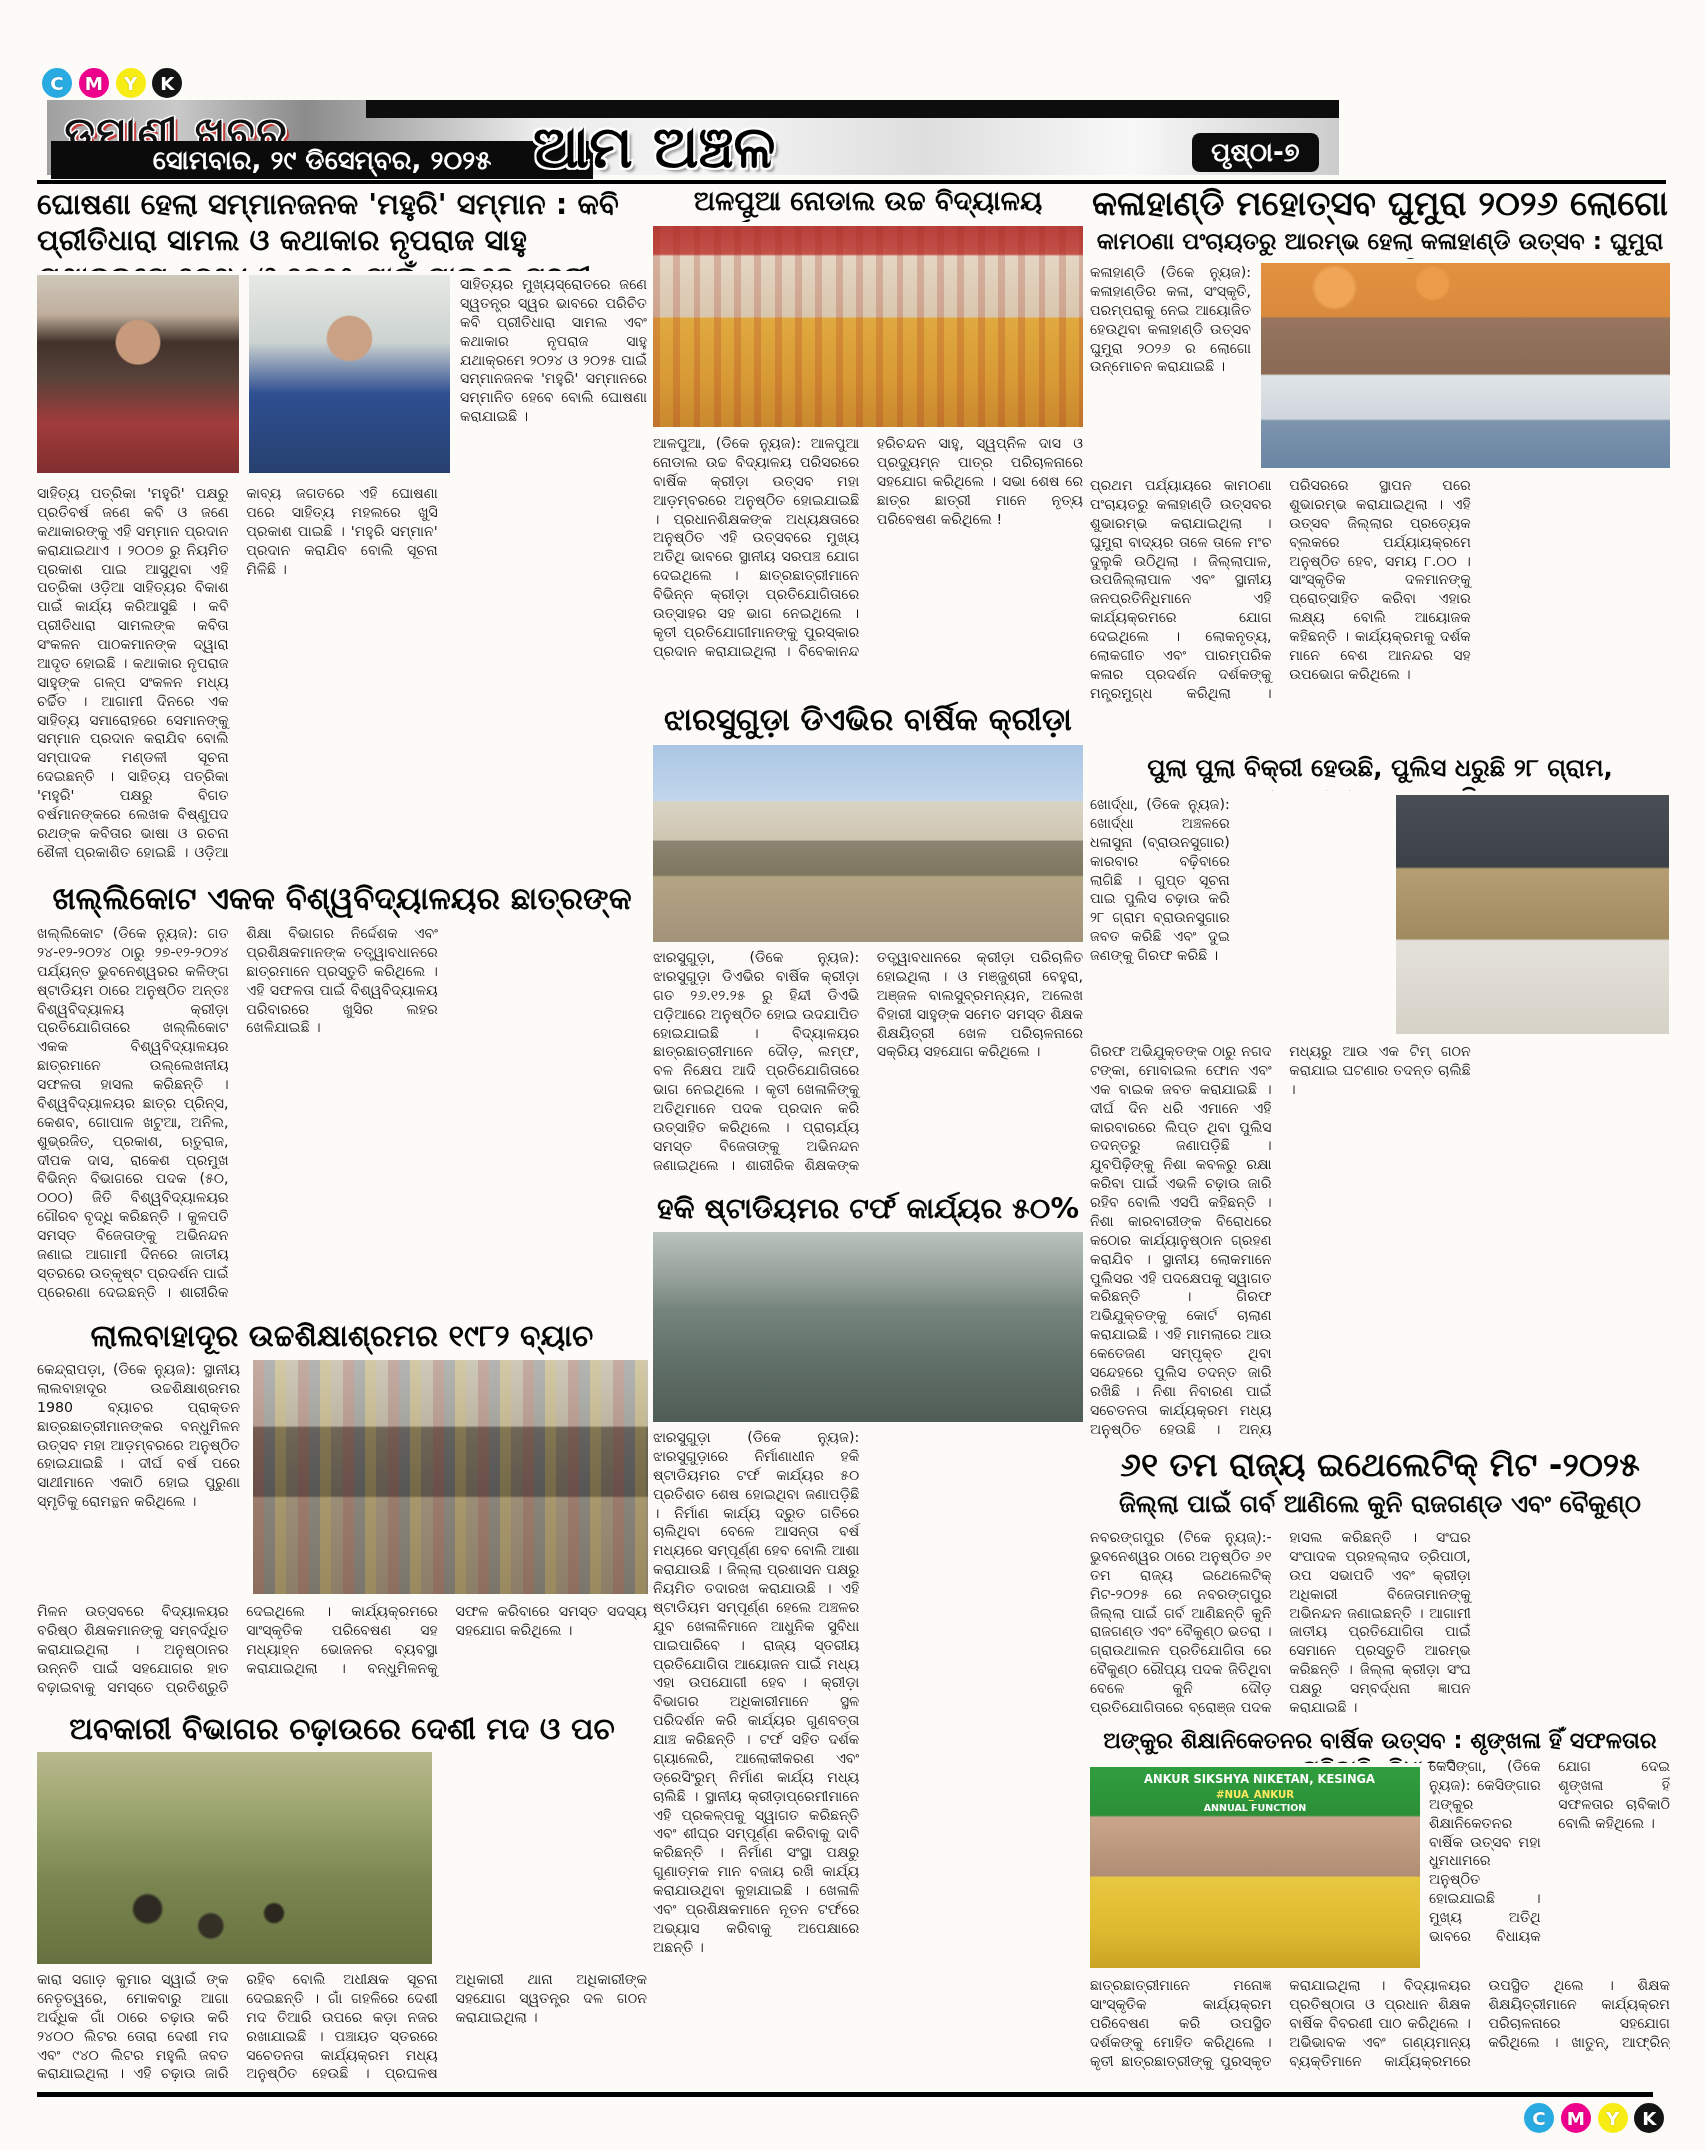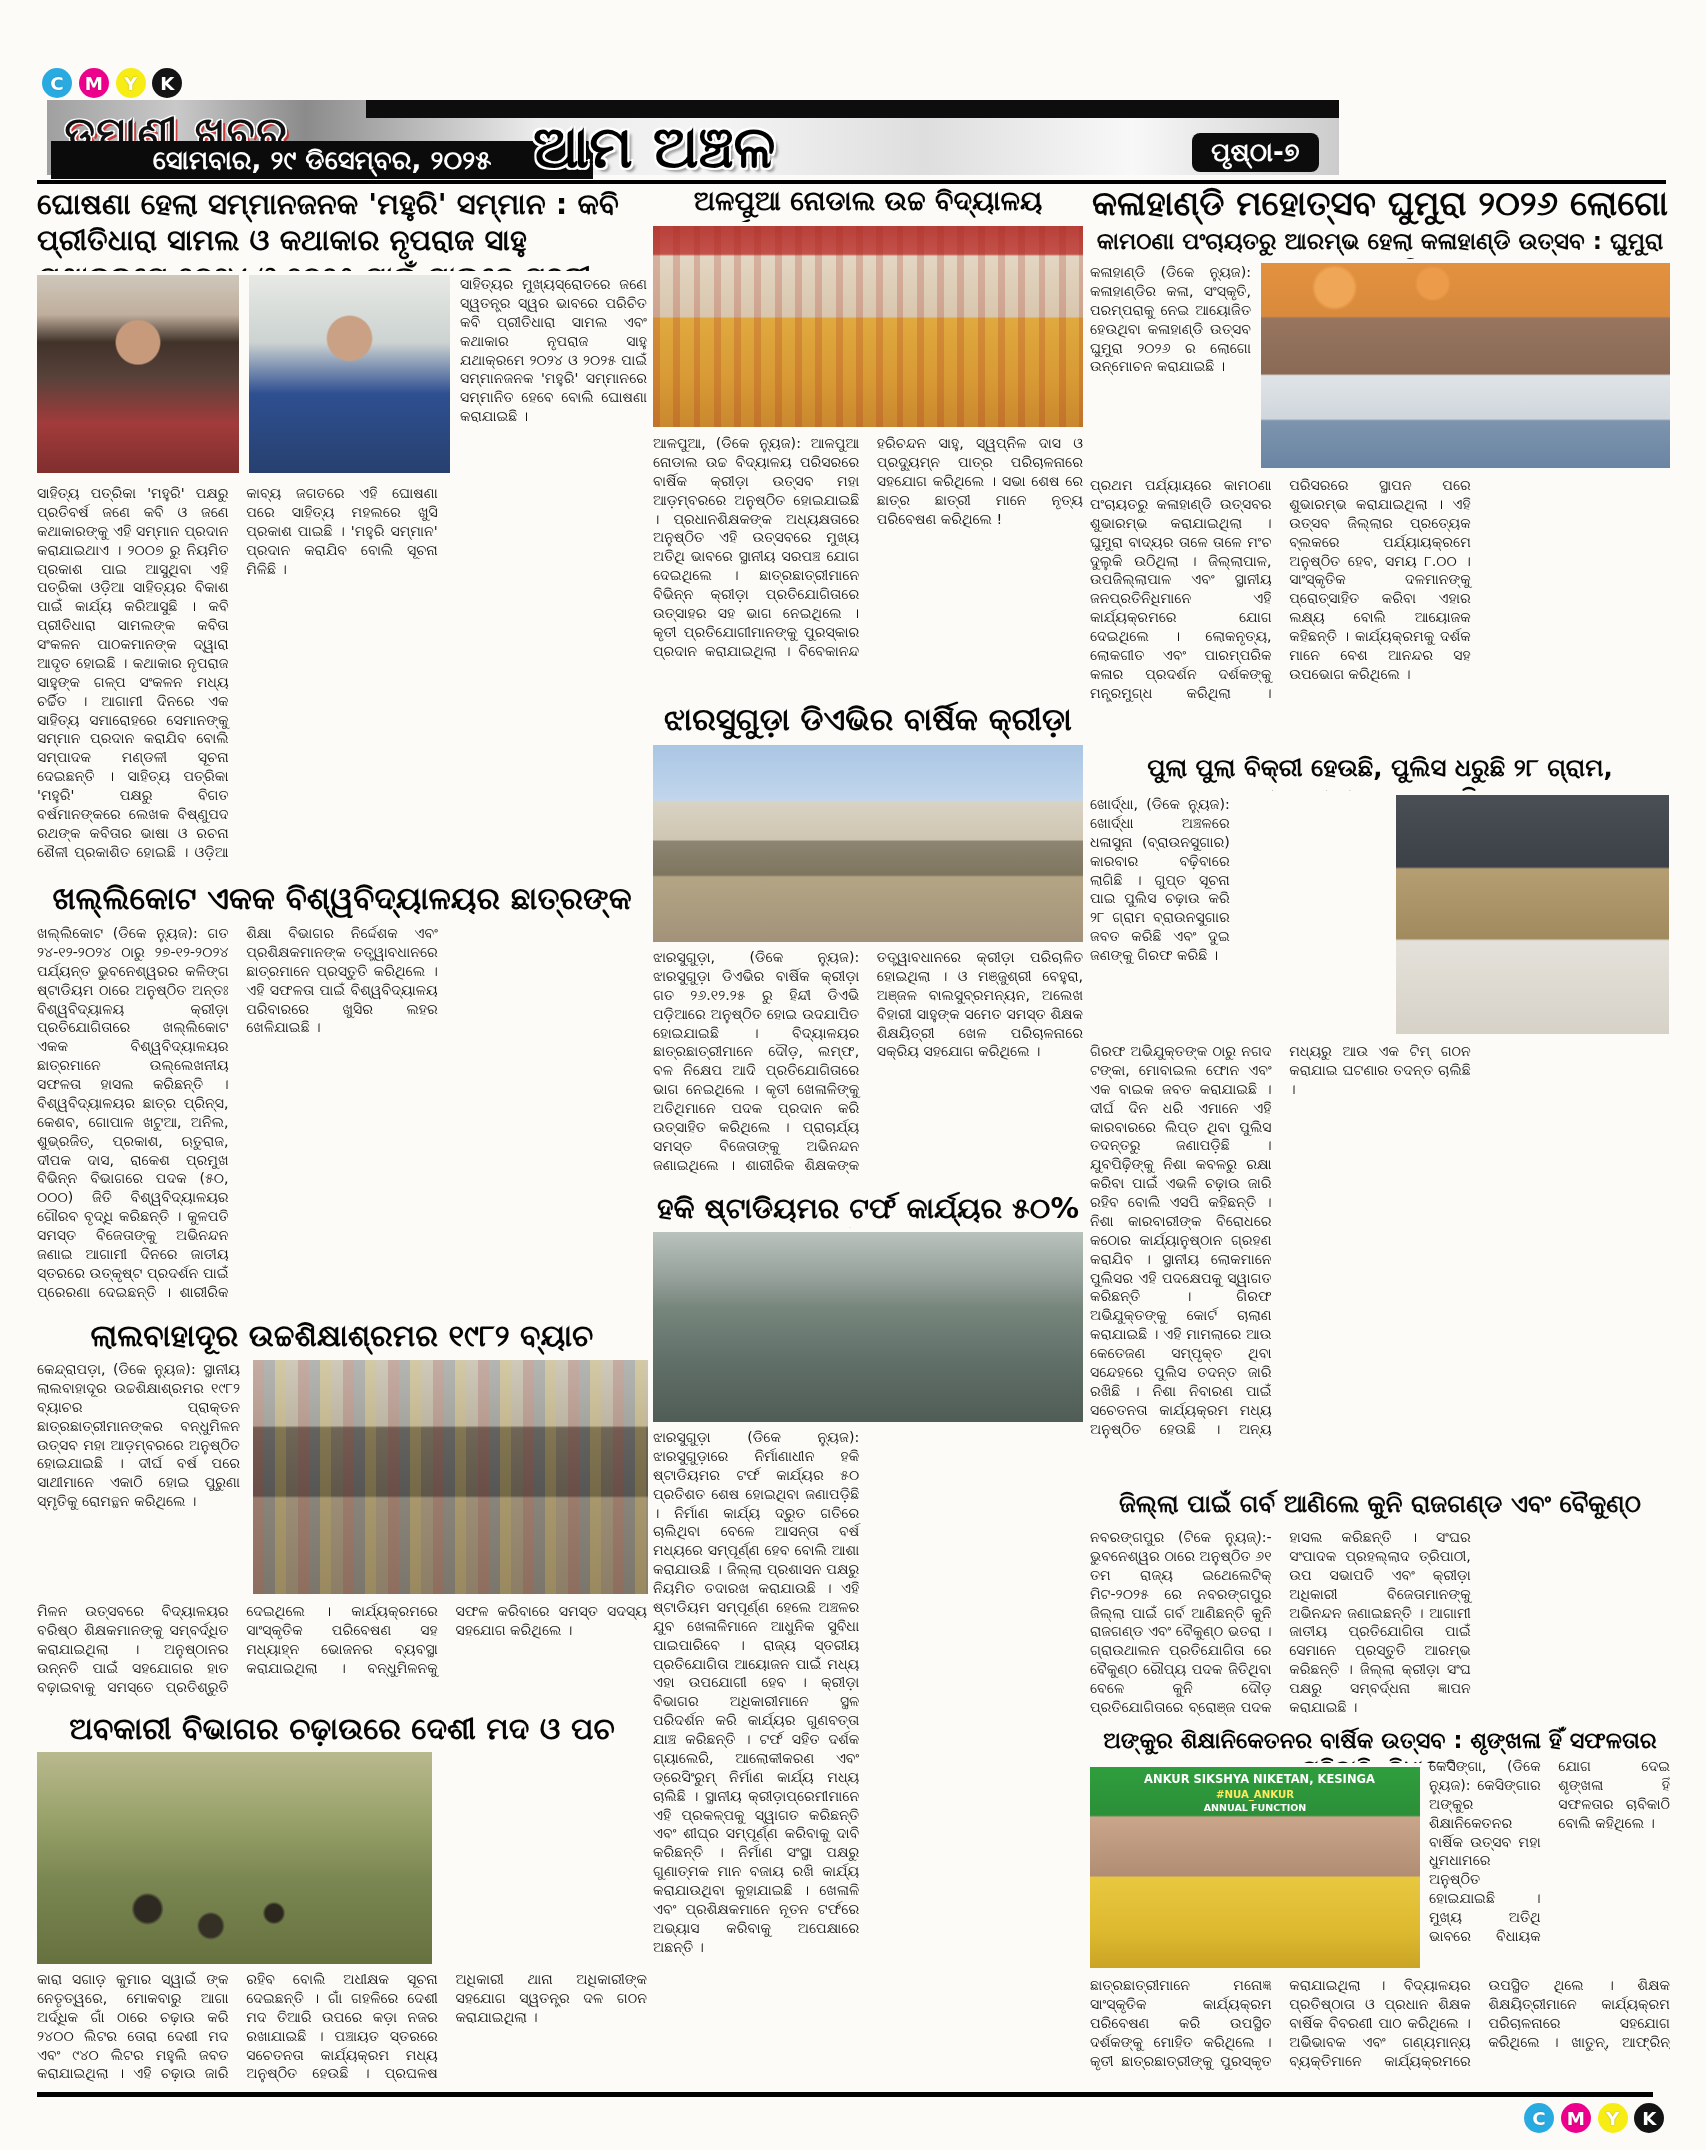--- a/index.html
+++ b/index.html
@@ -91,21 +91,21 @@
     <div class="body-txt cols3" style="left:0;top:298px;width:610px;height:392px;">ସାହିତ୍ୟ ପତ୍ରିକା 'ମହୁରି' ପକ୍ଷରୁ ପ୍ରତିବର୍ଷ ଜଣେ କବି ଓ ଜଣେ କଥାକାରଙ୍କୁ ଏହି ସମ୍ମାନ ପ୍ରଦାନ କରାଯାଇଥାଏ । ୨୦୦୭ ରୁ ନିୟମିତ ପ୍ରକାଶ ପାଇ ଆସୁଥିବା ଏହି ପତ୍ରିକା ଓଡ଼ିଆ ସାହିତ୍ୟର ବିକାଶ ପାଇଁ କାର୍ଯ୍ୟ କରିଆସୁଛି । କବି ପ୍ରୀତିଧାରା ସାମଲଙ୍କ କବିତା ସଂକଳନ ପାଠକମାନଙ୍କ ଦ୍ୱାରା ଆଦୃତ ହୋଇଛି । କଥାକାର ନୃପରାଜ ସାହୁଙ୍କ ଗଳ୍ପ ସଂକଳନ ମଧ୍ୟ ଚର୍ଚ୍ଚିତ । ଆଗାମୀ ଦିନରେ ଏକ ସାହିତ୍ୟ ସମାରୋହରେ ସେମାନଙ୍କୁ ସମ୍ମାନ ପ୍ରଦାନ କରାଯିବ ବୋଲି ସମ୍ପାଦକ ମଣ୍ଡଳୀ ସୂଚନା ଦେଇଛନ୍ତି । ସାହିତ୍ୟ ପତ୍ରିକା 'ମହୁରି' ପକ୍ଷରୁ ବିଗତ ବର୍ଷମାନଙ୍କରେ ଲେଖକ ବିଷ୍ଣୁପଦ ରଥଙ୍କ କବିତାର ଭାଷା ଓ ରଚନା ଶୈଳୀ ପ୍ରକାଶିତ ହୋଇଛି । ଓଡ଼ିଆ କାବ୍ୟ ଜଗତରେ ଏହି ଘୋଷଣା ପରେ ସାହିତ୍ୟ ମହଲରେ ଖୁସି ପ୍ରକାଶ ପାଇଛି । 'ମହୁରି ସମ୍ମାନ' ପ୍ରଦାନ କରାଯିବ ବୋଲି ସୂଚନା ମିଳିଛି ।</div>
   </div>
 
   <div class="article" style="left:37px;top:879px;width:610px;height:435px;">
     <div class="hl" style="left:0;top:0;width:610px;height:39px;font-size:31px;text-align:center;">ଖଲ୍ଲିକୋଟ ଏକକ ବିଶ୍ୱବିଦ୍ୟାଳୟର ଛାତ୍ରଙ୍କ ସଫଳତା</div>
     <div class="body-txt cols3" style="left:0;top:45px;width:610px;height:386px;">ଖଲ୍ଲିକୋଟ (ଡିକେ ନ୍ୟୁଜ): ଗତ ୨୪-୧୨-୨୦୨୪ ଠାରୁ ୨୭-୧୨-୨୦୨୪ ପର୍ଯ୍ୟନ୍ତ ଭୁବନେଶ୍ୱରର କଳିଙ୍ଗ ଷ୍ଟାଡିୟମ ଠାରେ ଅନୁଷ୍ଠିତ ଅନ୍ତଃ ବିଶ୍ୱବିଦ୍ୟାଳୟ କ୍ରୀଡ଼ା ପ୍ରତିଯୋଗିତାରେ ଖଲ୍ଲିକୋଟ ଏକକ ବିଶ୍ୱବିଦ୍ୟାଳୟର ଛାତ୍ରମାନେ ଉଲ୍ଲେଖନୀୟ ସଫଳତା ହାସଲ କରିଛନ୍ତି । ବିଶ୍ୱବିଦ୍ୟାଳୟର ଛାତ୍ର ପ୍ରିନ୍ସ, କେଶବ, ଗୋପାଳ ଖଟୁଆ, ଅନିଲ, ଶୁଭ୍ରଜିତ୍, ପ୍ରକାଶ, ଋତୁରାଜ, ଦୀପକ ଦାସ, ରାକେଶ ପ୍ରମୁଖ ବିଭିନ୍ନ ବିଭାଗରେ ପଦକ (୫୦, ୦୦୦) ଜିତି ବିଶ୍ୱବିଦ୍ୟାଳୟର ଗୌରବ ବୃଦ୍ଧି କରିଛନ୍ତି । କୁଳପତି ସମସ୍ତ ବିଜେତାଙ୍କୁ ଅଭିନନ୍ଦନ ଜଣାଇ ଆଗାମୀ ଦିନରେ ଜାତୀୟ ସ୍ତରରେ ଉତ୍କୃଷ୍ଟ ପ୍ରଦର୍ଶନ ପାଇଁ ପ୍ରେରଣା ଦେଇଛନ୍ତି । ଶାରୀରିକ ଶିକ୍ଷା ବିଭାଗର ନିର୍ଦ୍ଦେଶକ ଏବଂ ପ୍ରଶିକ୍ଷକମାନଙ୍କ ତତ୍ତ୍ୱାବଧାନରେ ଛାତ୍ରମାନେ ପ୍ରସ୍ତୁତି କରିଥିଲେ । ଏହି ସଫଳତା ପାଇଁ ବିଶ୍ୱବିଦ୍ୟାଳୟ ପରିବାରରେ ଖୁସିର ଲହର ଖେଳିଯାଇଛି ।</div>
   </div>
 
   <div class="article" style="left:37px;top:1317px;width:610px;height:392px;">
     <div class="hl" style="left:0;top:0;width:610px;height:39px;font-size:30px;text-align:center;">ଲାଲବାହାଦୂର ଉଚ୍ଚଶିକ୍ଷାଶ୍ରମର ୧୯୮୨ ବ୍ୟାଚ ବନ୍ଧୁମିଳନ</div>
-    <div class="body-txt" style="left:0;top:43px;width:203px;height:234px;">କେନ୍ଦ୍ରାପଡ଼ା, (ଡିକେ ନ୍ୟୁଜ): ସ୍ଥାନୀୟ ଲାଲବାହାଦୂର ଉଚ୍ଚଶିକ୍ଷାଶ୍ରମର ୧୯୮୨ ବ୍ୟାଚର ପ୍ରାକ୍ତନ ଛାତ୍ରଛାତ୍ରୀମାନଙ୍କର ବନ୍ଧୁମିଳନ ଉତ୍ସବ ମହା ଆଡ଼ମ୍ବରରେ ଅନୁଷ୍ଠିତ ହୋଇଯାଇଛି । ଦୀର୍ଘ ବର୍ଷ ପରେ ସାଥୀମାନେ ଏକାଠି ହୋଇ ପୁରୁଣା ସ୍ମୃତିକୁ ରୋମନ୍ଥନ କରିଥିଲେ ।</div>
+    <div class="body-txt" style="left:0;top:43px;width:203px;height:234px;">କେନ୍ଦ୍ରାପଡ଼ା, (ଡିକେ ନ୍ୟୁଜ): ସ୍ଥାନୀୟ ଲାଲବାହାଦୂର ଉଚ୍ଚଶିକ୍ଷାଶ୍ରମର 1980 ବ୍ୟାଚର ପ୍ରାକ୍ତନ ଛାତ୍ରଛାତ୍ରୀମାନଙ୍କର ବନ୍ଧୁମିଳନ ଉତ୍ସବ ମହା ଆଡ଼ମ୍ବରରେ ଅନୁଷ୍ଠିତ ହୋଇଯାଇଛି । ଦୀର୍ଘ ବର୍ଷ ପରେ ସାଥୀମାନେ ଏକାଠି ହୋଇ ପୁରୁଣା ସ୍ମୃତିକୁ ରୋମନ୍ଥନ କରିଥିଲେ ।</div>
     <div class="photo ph-group" style="left:216px;top:43px;width:395px;height:234px;"></div>
     <div class="body-txt cols3" style="left:0;top:285px;width:610px;height:105px;">ମିଳନ ଉତ୍ସବରେ ବିଦ୍ୟାଳୟର ବରିଷ୍ଠ ଶିକ୍ଷକମାନଙ୍କୁ ସମ୍ବର୍ଦ୍ଧିତ କରାଯାଇଥିଲା । ଅନୁଷ୍ଠାନର ଉନ୍ନତି ପାଇଁ ସହଯୋଗର ହାତ ବଢ଼ାଇବାକୁ ସମସ୍ତେ ପ୍ରତିଶ୍ରୁତି ଦେଇଥିଲେ । କାର୍ଯ୍ୟକ୍ରମରେ ସାଂସ୍କୃତିକ ପରିବେଷଣ ସହ ମଧ୍ୟାହ୍ନ ଭୋଜନର ବ୍ୟବସ୍ଥା କରାଯାଇଥିଲା । ବନ୍ଧୁମିଳନକୁ ସଫଳ କରିବାରେ ସମସ୍ତ ସଦସ୍ୟ ସହଯୋଗ କରିଥିଲେ ।</div>
   </div>
 
   <div class="article" style="left:37px;top:1710px;width:610px;height:380px;">
     <div class="hl" style="left:0;top:0;width:610px;height:38px;font-size:30px;text-align:center;">ଅବକାରୀ ବିଭାଗର ଚଢ଼ାଉରେ ଦେଶୀ ମଦ ଓ ପଚ ଜବତ</div>
     <div class="photo ph-field" style="left:0;top:42px;width:395px;height:212px;"></div>
     <div class="body-txt cols3" style="left:0;top:260px;width:610px;height:119px;">କାରା ସଗାଡ଼ କୁମାର ସ୍ୱାଇଁ ଙ୍କ ନେତୃତ୍ୱରେ, ମୋକବାରୁ ଆଗା ଅର୍ଦ୍ଧିକ ଗାଁ ଠାରେ ଚଢ଼ାଉ କରି ୨୪୦୦ ଲିଟର ତୋରା ଦେଶୀ ମଦ ଏବଂ ୯୪୦ ଲିଟର ମହୁଲି ଜବତ କରାଯାଇଥିଲା । ଏହି ଚଢ଼ାଉ ଜାରି ରହିବ ବୋଲି ଅଧୀକ୍ଷକ ସୂଚନା ଦେଇଛନ୍ତି । ଗାଁ ଗହଳିରେ ଦେଶୀ ମଦ ତିଆରି ଉପରେ କଡ଼ା ନଜର ରଖାଯାଇଛି । ପଞ୍ଚାୟତ ସ୍ତରରେ ସଚେତନତା କାର୍ଯ୍ୟକ୍ରମ ମଧ୍ୟ ଅନୁଷ୍ଠିତ ହେଉଛି । ପ୍ରଘଳଷ ଅଧିକାରୀ ଥାନା ଅଧିକାରୀଙ୍କ ସହଯୋଗ ସ୍ୱତନ୍ତ୍ର ଦଳ ଗଠନ କରାଯାଇଥିଲା ।</div>
   </div>
 
@@ -136,20 +136,21 @@
   </div>
 
   <div class="article" style="left:1090px;top:753px;width:580px;height:690px;">
     <div class="hl" style="left:0;top:0;width:580px;height:38px;font-size:24.4px;text-align:center;">ପୁଲା ପୁଲା ବିକ୍ରୀ ହେଉଛି, ପୁଲିସ ଧରୁଛି ୨୮ ଗ୍ରାମ, ବ୍ରାଉନସୁଗାର ଜବତ; ୨ଗିରଫ</div>
     <div class="body-txt cols2" style="left:0;top:42px;width:297px;height:239px;">ଖୋର୍ଦ୍ଧା, (ଡିକେ ନ୍ୟୁଜ): ଖୋର୍ଦ୍ଧା ଅଞ୍ଚଳରେ ଧଳାସୁନା (ବ୍ରାଉନସୁଗାର) କାରବାର ବଢ଼ିବାରେ ଲାଗିଛି । ଗୁପ୍ତ ସୂଚନା ପାଇ ପୁଲିସ ଚଢ଼ାଉ କରି ୨୮ ଗ୍ରାମ ବ୍ରାଉନସୁଗାର ଜବତ କରିଛି ଏବଂ ଦୁଇ ଜଣଙ୍କୁ ଗିରଫ କରିଛି ।</div>
     <div class="photo ph-police" style="left:306px;top:42px;width:273px;height:239px;"></div>
     <div class="body-txt cols3" style="left:0;top:289px;width:580px;height:399px;">ଗିରଫ ଅଭିଯୁକ୍ତଙ୍କ ଠାରୁ ନଗଦ ଟଙ୍କା, ମୋବାଇଲ ଫୋନ ଏବଂ ଏକ ବାଇକ ଜବତ କରାଯାଇଛି । ଦୀର୍ଘ ଦିନ ଧରି ଏମାନେ ଏହି କାରବାରରେ ଲିପ୍ତ ଥିବା ପୁଲିସ ତଦନ୍ତରୁ ଜଣାପଡ଼ିଛି । ଯୁବପିଢ଼ିଙ୍କୁ ନିଶା କବଳରୁ ରକ୍ଷା କରିବା ପାଇଁ ଏଭଳି ଚଢ଼ାଉ ଜାରି ରହିବ ବୋଲି ଏସପି କହିଛନ୍ତି । ନିଶା କାରବାରୀଙ୍କ ବିରୋଧରେ କଠୋର କାର୍ଯ୍ୟାନୁଷ୍ଠାନ ଗ୍ରହଣ କରାଯିବ । ସ୍ଥାନୀୟ ଲୋକମାନେ ପୁଲିସର ଏହି ପଦକ୍ଷେପକୁ ସ୍ୱାଗତ କରିଛନ୍ତି । ଗିରଫ ଅଭିଯୁକ୍ତଙ୍କୁ କୋର୍ଟ ଚାଲାଣ କରାଯାଇଛି । ଏହି ମାମଲାରେ ଆଉ କେତେଜଣ ସମ୍ପୃକ୍ତ ଥିବା ସନ୍ଦେହରେ ପୁଲିସ ତଦନ୍ତ ଜାରି ରଖିଛି । ନିଶା ନିବାରଣ ପାଇଁ ସଚେତନତା କାର୍ଯ୍ୟକ୍ରମ ମଧ୍ୟ ଅନୁଷ୍ଠିତ ହେଉଛି । ଅନ୍ୟ ମଧ୍ୟରୁ ଆଉ ଏକ ଟିମ୍ ଗଠନ କରାଯାଇ ଘଟଣାର ତଦନ୍ତ ଚାଲିଛି ।</div>
   </div>
 
   <div class="article" style="left:1090px;top:1444px;width:580px;height:281px;">
+    <div class="hl" style="left:0;top:0;width:580px;height:42px;font-size:33px;text-align:center;">୬୧ ତମ ରାଜ୍ୟ ଇଥେଲେଟିକ୍ ମିଟ -୨୦୨୫</div>
     <div class="sub" style="left:0;top:45px;width:580px;height:34px;font-size:24.4px;">ଜିଲ୍ଲା ପାଇଁ ଗର୍ବ ଆଣିଲେ କୁନି ରାଜଗଣ୍ଡ ଏବଂ ବୈକୁଣ୍ଠ ଭତରା</div>
     <div class="body-txt cols3" style="left:0;top:84px;width:580px;height:194px;">ନବରଙ୍ଗପୁର (ଟିକେ ନ୍ୟୁଜ୍):- ଭୁବନେଶ୍ୱର ଠାରେ ଅନୁଷ୍ଠିତ ୬୧ ତମ ରାଜ୍ୟ ଇଥେଲେଟିକ୍ ମିଟ-୨୦୨୫ ରେ ନବରଙ୍ଗପୁର ଜିଲ୍ଲା ପାଇଁ ଗର୍ବ ଆଣିଛନ୍ତି କୁନି ରାଜଗଣ୍ଡ ଏବଂ ବୈକୁଣ୍ଠ ଭତରା । ଗ୍ରାଉଥାଲନ ପ୍ରତିଯୋଗିତା ରେ ବୈକୁଣ୍ଠ ରୌପ୍ୟ ପଦକ ଜିତିଥିବା ବେଳେ କୁନି ଦୌଡ଼ ପ୍ରତିଯୋଗିତାରେ ବ୍ରୋଞ୍ଜ ପଦକ ହାସଲ କରିଛନ୍ତି । ସଂଘର ସଂପାଦକ ପ୍ରହଲ୍ଲାଦ ତ୍ରିପାଠୀ, ଉପ ସଭାପତି ଏବଂ କ୍ରୀଡ଼ା ଅଧିକାରୀ ବିଜେତାମାନଙ୍କୁ ଅଭିନନ୍ଦନ ଜଣାଇଛନ୍ତି । ଆଗାମୀ ଜାତୀୟ ପ୍ରତିଯୋଗିତା ପାଇଁ ସେମାନେ ପ୍ରସ୍ତୁତି ଆରମ୍ଭ କରିଛନ୍ତି । ଜିଲ୍ଲା କ୍ରୀଡ଼ା ସଂଘ ପକ୍ଷରୁ ସମ୍ବର୍ଦ୍ଧନା ଜ୍ଞାପନ କରାଯାଇଛି ।</div>
   </div>
 
   <div class="article" style="left:1090px;top:1726px;width:580px;height:363px;">
     <div class="hl" style="left:0;top:0;width:580px;height:37px;font-size:22.4px;text-align:center;">ଅଙ୍କୁର ଶିକ୍ଷାନିକେତନର ବାର୍ଷିକ ଉତ୍ସବ : ଶୃଙ୍ଖଳା ହିଁ ସଫଳତାର ଚାବିକାଠି: ବିଧାୟକ</div>
     <div class="photo ph-ankur" style="left:0;top:41px;width:330px;height:201px;">
       <div class="banner-txt" style="top:5.4px;font-size:11.5px;padding-left:9px;">ANKUR SIKSHYA NIKETAN, KESINGA</div>
       <div class="banner-txt" style="top:22px;font-size:10.2px;color:#ffe95e;">#NUA_ANKUR</div>
       <div class="banner-txt" style="top:35px;font-size:9.5px;">ANNUAL FUNCTION</div>

